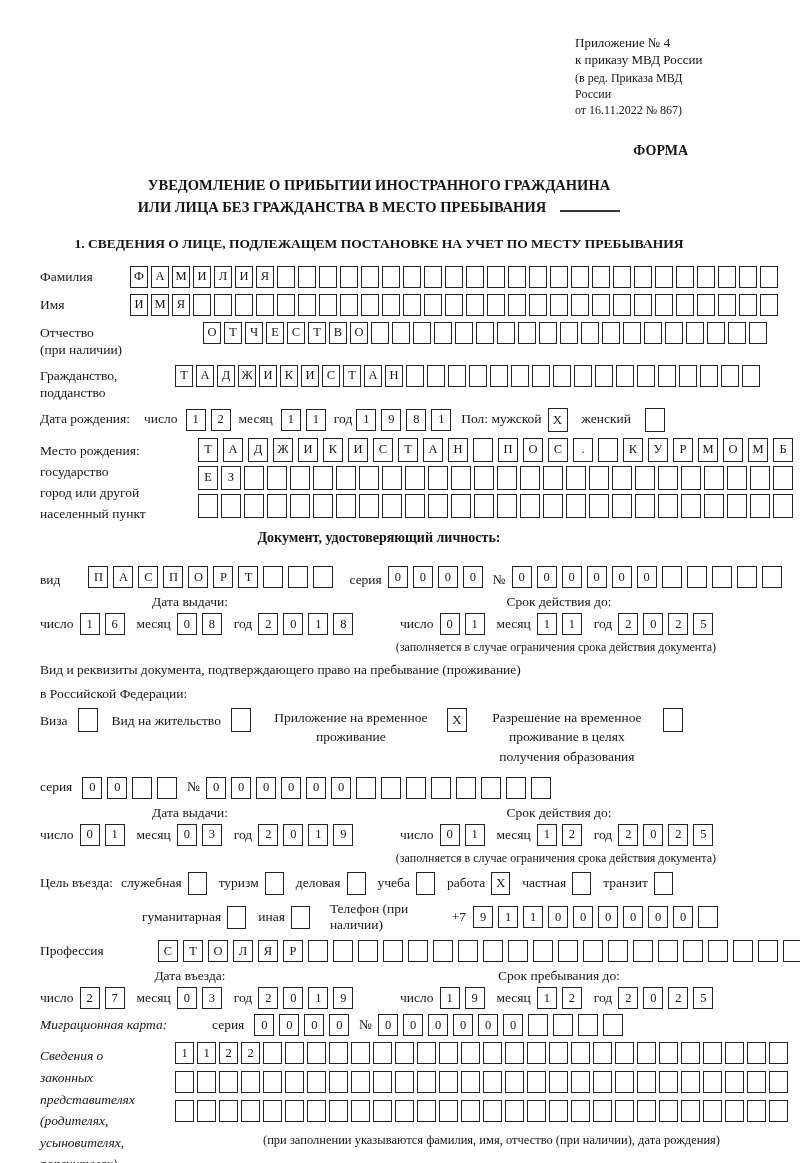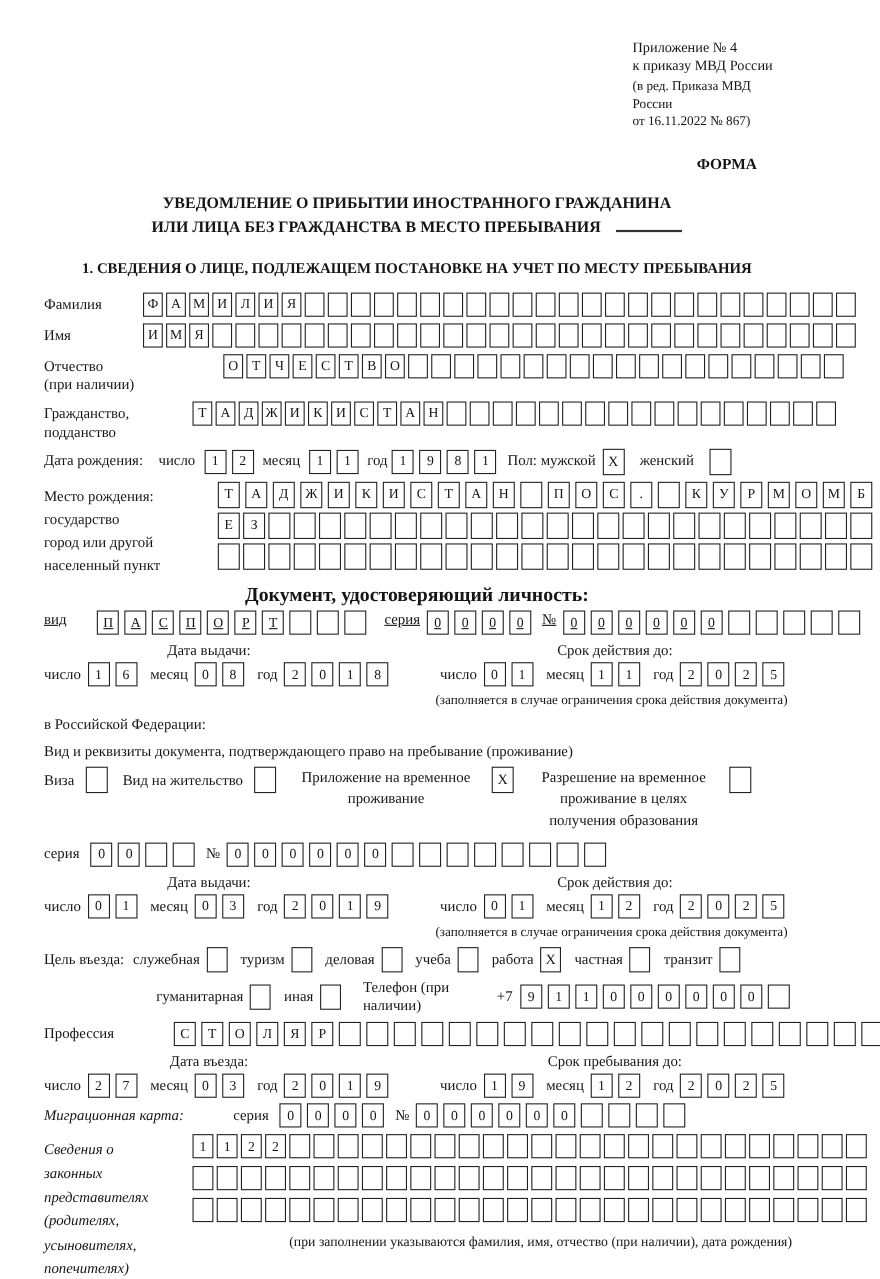--- a/index.html
+++ b/index.html
@@ -51,21 +51,21 @@
   .res-options .opt:nth-child(2) .opt-label{white-space:nowrap;padding-top:3px;}
 
   
   .p-opts{display:flex;align-items:center;gap:12px;flex-wrap:nowrap;}
   .p-opts .opt{display:flex;align-items:center;gap:6px;}
   .p-opts .cbox{width:19px;height:23px;}
   .purpose2{margin-left:102px;}
   .phone-group{display:flex;align-items:center;gap:7px;margin-left:20px;}
 
   .intro{font-size:13.5px;line-height:1.35;margin-bottom:5px;}
-  .doc-heading{text-align:center;font-weight:bold;font-size:18px;margin:4px 0 4px 0;}
+  .doc-heading{text-align:center;font-weight:bold;font-size:14px;margin:4px 0 20px 0;}
   .mig-label{width:172px;}
   .small-gap{margin-left:10px;margin-right:6px;}
   .final-note{font-size:12.5px;text-align:center;margin:4px 0 0 140px;}
 </style>
 </head>
 <body>
 
 <div class="page">
 
   <div class="hdr">
@@ -346,21 +346,21 @@
           <span class="cell"></span>
           <span class="cell"></span>
           <span class="cell"></span>
           <span class="cell"></span>
         </div>
     </div>
   </div>
 
   <div class="doc-heading">Документ, удостоверяющий личность:</div>
 
-  <div class="frow" style="align-items:flex-start;text-decoration:underline;">
+  <div class="frow" style="align-items:flex-end;">
     <span style="margin-right:28px;">вид</span>
     <span class="cells g6">
         <span class="cell">П</span>
         <span class="cell">А</span>
         <span class="cell">С</span>
         <span class="cell">П</span>
         <span class="cell">О</span>
         <span class="cell">Р</span>
         <span class="cell">Т</span>
         <span class="cell"></span>
@@ -431,22 +431,22 @@
             <span class="cell">2</span>
             <span class="cell">0</span>
             <span class="cell">2</span>
             <span class="cell">5</span>
           </span>
       </div>
     </div>
   </div>
   <div class="dnote">(заполняется в случае ограничения срока действия документа)</div>
 
+  <div class="intro">Вид и реквизиты документа, подтверждающего право на пребывание (проживание)</div>
   <div class="intro">в Российской Федерации:</div>
-  <div class="intro">Вид и реквизиты документа, подтверждающего право на пребывание (проживание)</div>
 
   <div class="res-options">
       <span class="opt">
         <span class="opt-label">Виза</span>
         <span class="cbox"></span>
       </span>
       <span class="opt">
         <span class="opt-label">Вид на жительство</span>
         <span class="cbox"></span>
       </span>

